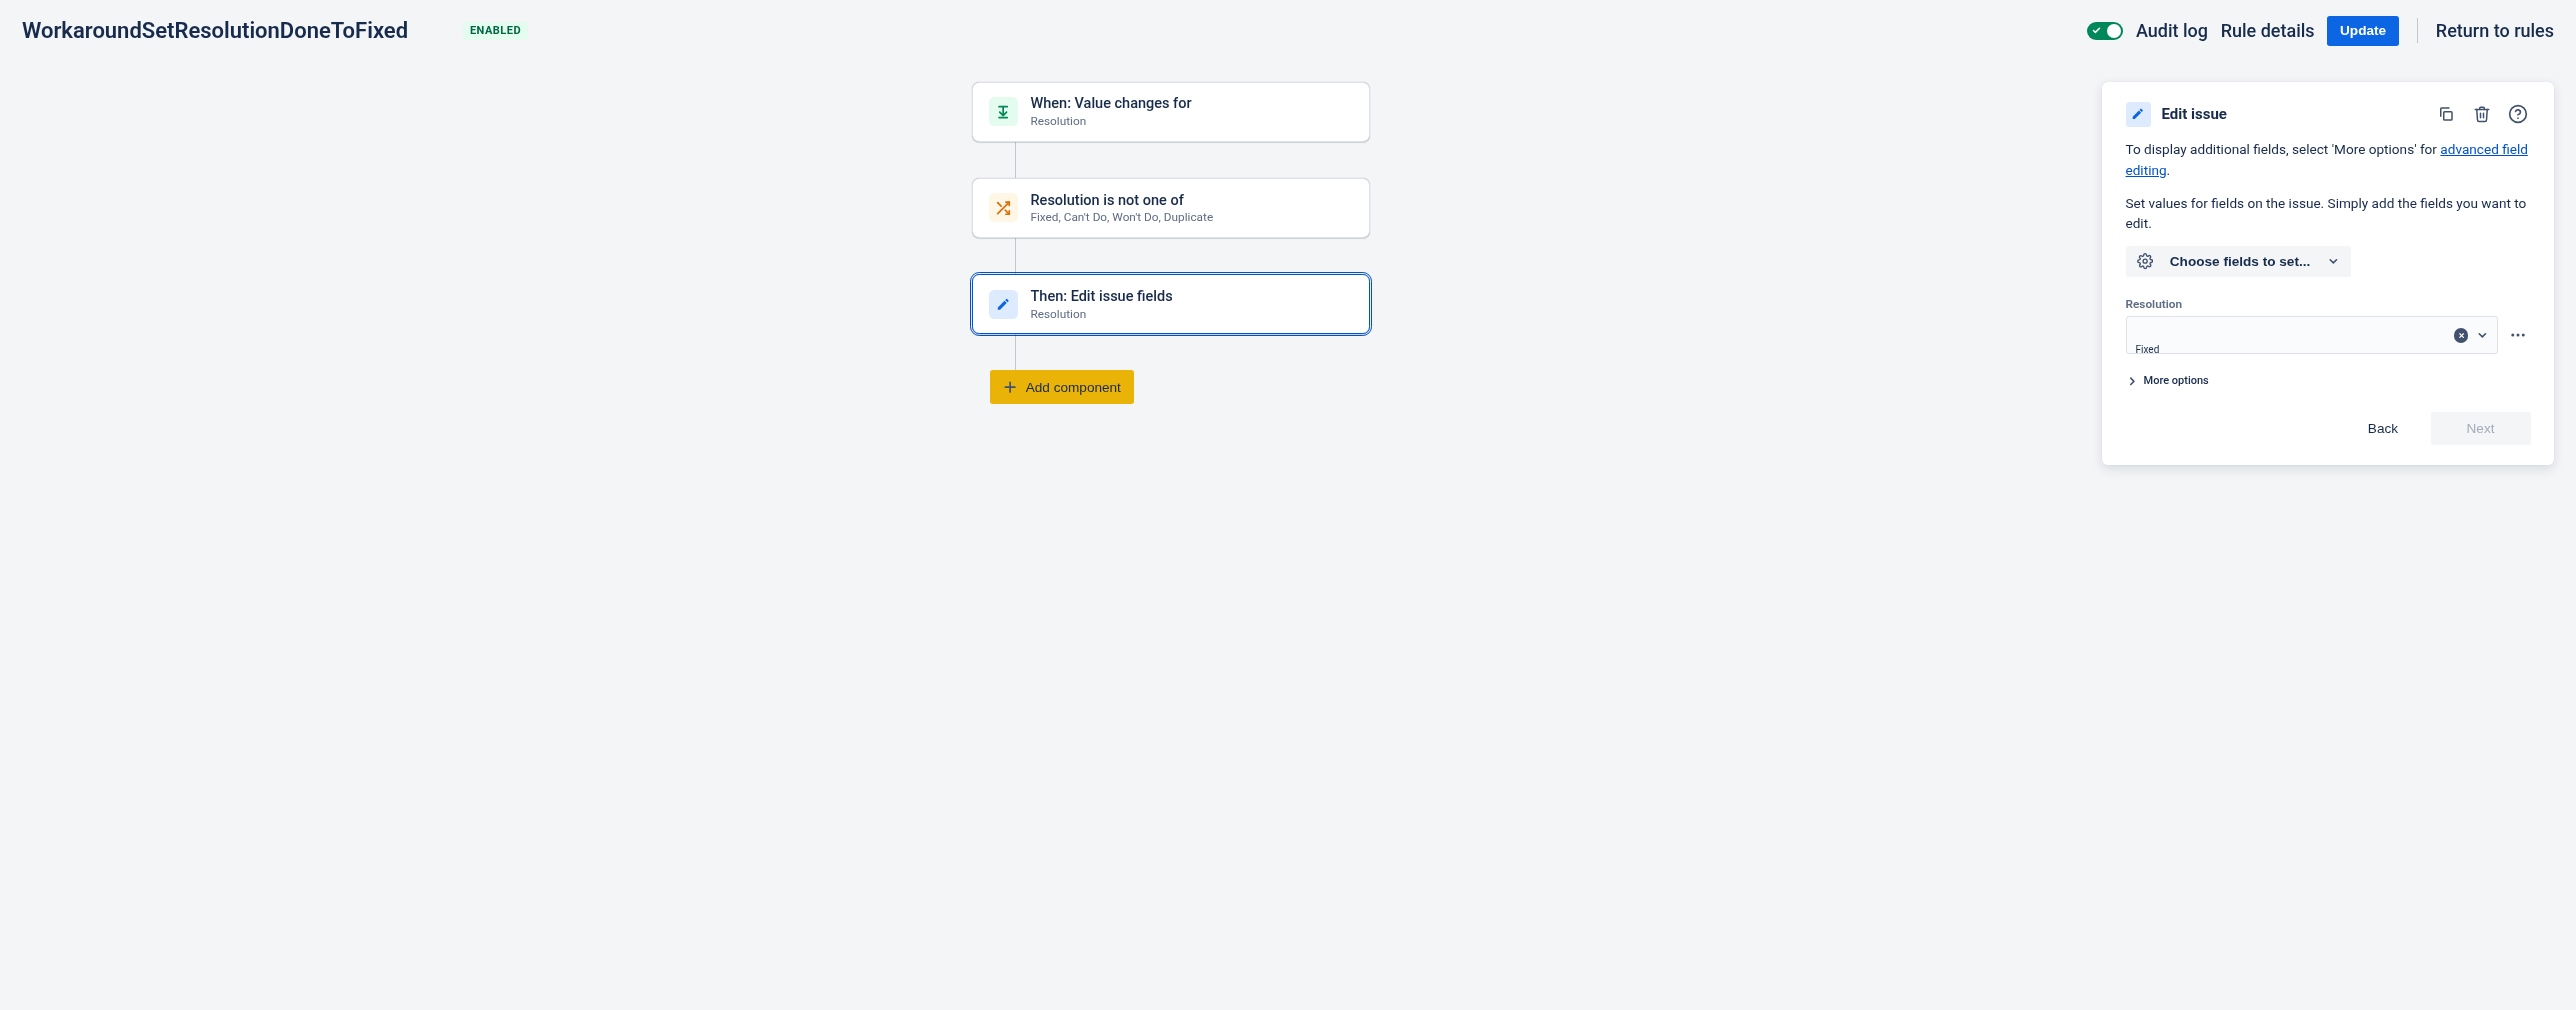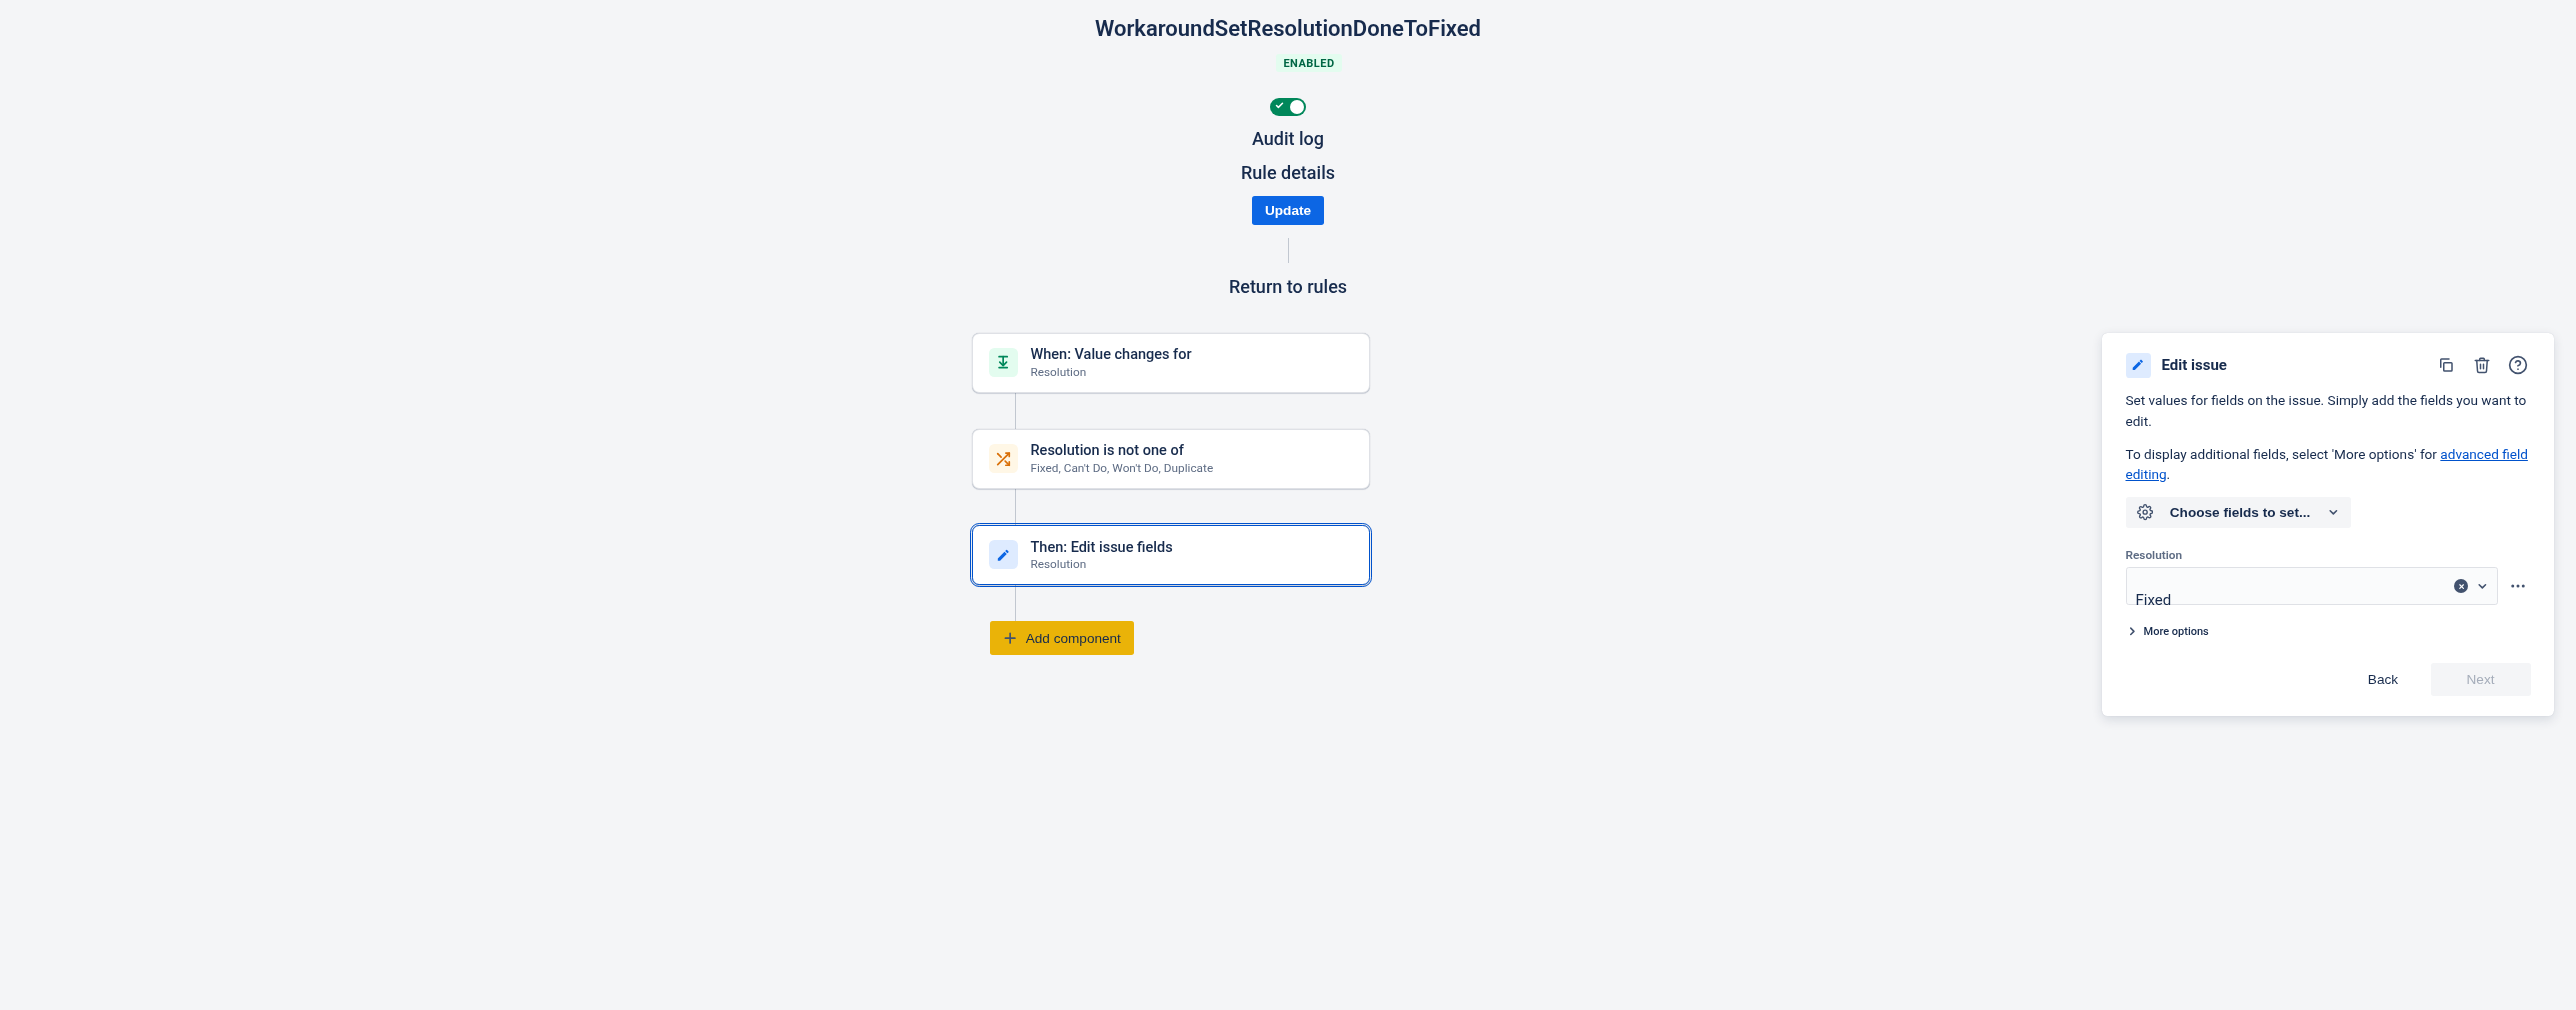--- a/index.html
+++ b/index.html
@@ -26,21 +26,20 @@
     font-size:12.7px;
   }
   .page{
     padding:16.3px 22px 36px 22px;
     min-width:1265px;
   }
   .header{
     display:flex;
     align-items:center;
     gap:12.7px;
-    flex-direction:column;
   }
   .title{
     font-size:22px;
     font-weight:600;
     color:#172b4d;
   }
   .badge-enabled{
     background:var(--green-bg);
     color:var(--green);
     border-radius:2.7px;
@@ -142,21 +141,21 @@
   .choose-fields{
     display:inline-flex;align-items:center;gap:17px;background:#f4f5f7;border:none;border-radius:2.7px;
     padding:7.2px 11px;font-size:13.6px;font-weight:600;color:var(--text);cursor:pointer;
   }
   .field-label{font-size:11.8px;font-weight:600;color:var(--muted);margin:20px 0 5.4px;}
   .field-row{display:flex;align-items:center;gap:7.2px;}
   .select-box{
     flex:1;border:1.8px solid #dfe1e6;border-radius:2.7px;background:#fafbfc;
     display:flex;align-items:center;padding:7.2px 9px;gap:7.2px;height:38px;
   }
-  .select-box .value{flex:1;font-size:15px;margin-top:28px;}
+  .select-box .value{flex:1;font-size:10px;margin-top:28px;}
   .clear-x{
     width:14.5px;height:14.5px;border-radius:50%;background:#42526e;display:flex;align-items:center;justify-content:center;
     cursor:pointer;
   }
   .more-opts{
     margin-top:20px;display:flex;align-items:center;gap:5.4px;font-size:11px;font-weight:500;
     cursor:pointer;color:var(--text);
   }
   .panel-footer{
     display:flex;gap:18px;margin-top:25px;
@@ -286,24 +285,24 @@
         </div>
         <div class="icon-btn">
           <svg width="20" height="20" viewBox="0 0 24 24" fill="none" stroke="currentColor" stroke-width="2" stroke-linecap="round" stroke-linejoin="round">
               <circle cx="12" cy="12" r="10"></circle>
               <path d="M9.09 9a3 3 0 0 1 5.83 1c0 2-3 3-3 3"></path>
               <line x1="12" y1="17" x2="12" y2="17.01"></line>
             </svg>
         </div>
       </div>
 
-      <div class="panel-desc">Set values for fields on the issue. Simply add the fields you want to edit.</div>
       <div class="panel-desc">
         <span>To display additional fields, select 'More options' for </span><a href="#">advanced field editing</a><span>.</span>
       </div>
+      <div class="panel-desc">Set values for fields on the issue. Simply add the fields you want to edit.</div>
 
       <button class="choose-fields">
         <span>
           <svg width="16.3" height="16.3" viewBox="0 0 24 24" fill="none" stroke="#42526e" stroke-width="2" stroke-linecap="round" stroke-linejoin="round">
               <circle cx="12" cy="12" r="3"></circle>
               <path d="M19.4 15a1.65 1.65 0 0 0 .33 1.82l.06.06a2 2 0 1 1-2.83 2.83l-.06-.06a1.65 1.65 0 0 0-1.82-.33 1.65 1.65 0 0 0-1 1.51V21a2 2 0 0 1-4 0v-.09a1.65 1.65 0 0 0-1-1.51 1.65 1.65 0 0 0-1.82.33l-.06.06a2 2 0 1 1-2.83-2.83l.06-.06a1.65 1.65 0 0 0 .33-1.82 1.65 1.65 0 0 0-1.51-1H3a2 2 0 0 1 0-4h.09a1.65 1.65 0 0 0 1.51-1 1.65 1.65 0 0 0-.33-1.82l-.06-.06a2 2 0 1 1 2.83-2.83l.06.06a1.65 1.65 0 0 0 1.82.33h0a1.65 1.65 0 0 0 1-1.51V3a2 2 0 0 1 4 0v.09a1.65 1.65 0 0 0 1 1.51h0a1.65 1.65 0 0 0 1.82-.33l.06-.06a2 2 0 1 1 2.83 2.83l-.06.06a1.65 1.65 0 0 0-.33 1.82v0a1.65 1.65 0 0 0 1.51 1H21a2 2 0 0 1 0 4h-.09a1.65 1.65 0 0 0-1.51 1z"></path>
             </svg>
         </span>
         <span>Choose fields to set...</span>
         <span>

